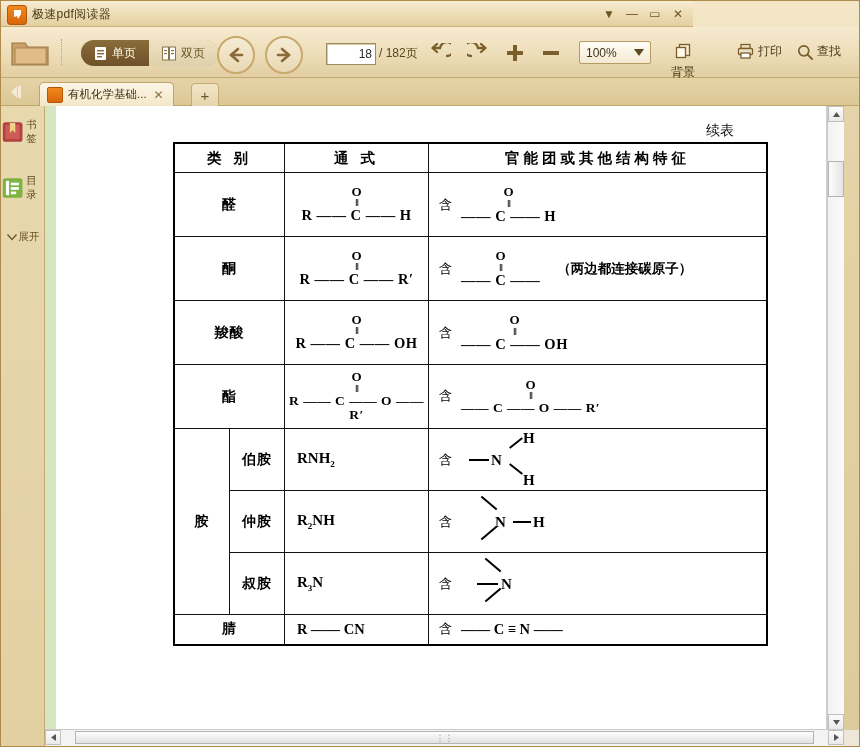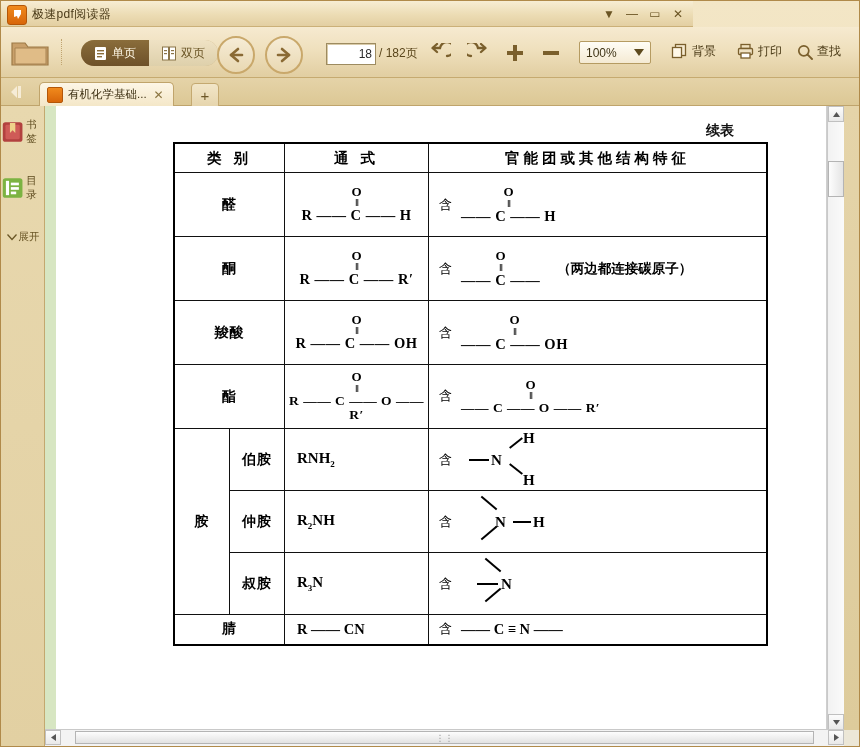--- a/index.html
+++ b/index.html
@@ -62,21 +62,21 @@
   .zin{position:absolute;left:504px;top:16px;}
   .zout{position:absolute;left:540px;top:16px;}
 
   .zoomsel{position:absolute;left:578px;top:14px;width:72px;height:23px;
     background:linear-gradient(#fffdf6,#f4ead3);border:1px solid #b59b62;
     display:flex;align-items:center;justify-content:space-between;
     padding:0 6px;box-sizing:border-box;border-radius:2px;font-size:12px;color:#3e3315;}
 
   .tbtn{position:absolute;top:16px;display:flex;align-items:center;gap:4px;
     font-size:12px;color:#4a3a16;}
-  .t-bg{left:670px;}
+  .t-bg{left:670px;flex-direction:column;}
   .t-print{left:736px;}
   .t-find{left:796px;}
 
   
   .tabbar{position:absolute;left:0;top:77px;width:858px;height:28px;
     background:linear-gradient(#e5d3a8,#dcc895);border-bottom:1px solid #bfa46c;
     box-sizing:border-box;}
   .tb-back{position:absolute;left:6px;top:4px;width:22px;height:20px;
     display:flex;align-items:center;justify-content:center;}
   .tab{position:absolute;left:38px;top:4px;height:24px;min-width:135px;
@@ -125,21 +125,21 @@
   .hs-l{left:0;} .hs-r{right:0;}
   .hs-thumb{position:absolute;left:30px;right:30px;top:1px;height:13px;
     background:linear-gradient(#fdfdfd,#e2e2e2);border:1px solid #b4b4b4;box-sizing:border-box;
     display:flex;align-items:center;justify-content:center;color:#9a9a9a;font-size:9px;}
   .corner{position:absolute;right:0;bottom:0;width:15px;height:16px;background:#ece7d7;}
 
   
   .page{position:absolute;left:11px;top:0;width:770px;height:660px;background:#fff;
     border-right:1px solid #cfcfcf;}
 
-  .xubiao{position:absolute;right:92px;top:16px;font-size:14px;color:#111;font-weight:bold;}
+  .xubiao{position:absolute;right:92px;top:16px;font-size:14px;color:#111;font-weight:normal;}
 
   
   .ctable{position:absolute;left:117px;top:36px;width:595px;
     border-collapse:collapse;table-layout:fixed;}
   .ctable td,.ctable th{border:1px solid #111;padding:0;color:#000;text-align:center;
     vertical-align:middle;font-weight:bold;}
   .ctable .hd{height:28px;font-size:14.5px;letter-spacing:4px;} .c1a{width:52px;} .c1b{width:63px;}
   .c2{width:143px;} .c3{width:337px;}
   .outer{border:2px solid #000 !important;}
   .rowtall{height:64px;}

